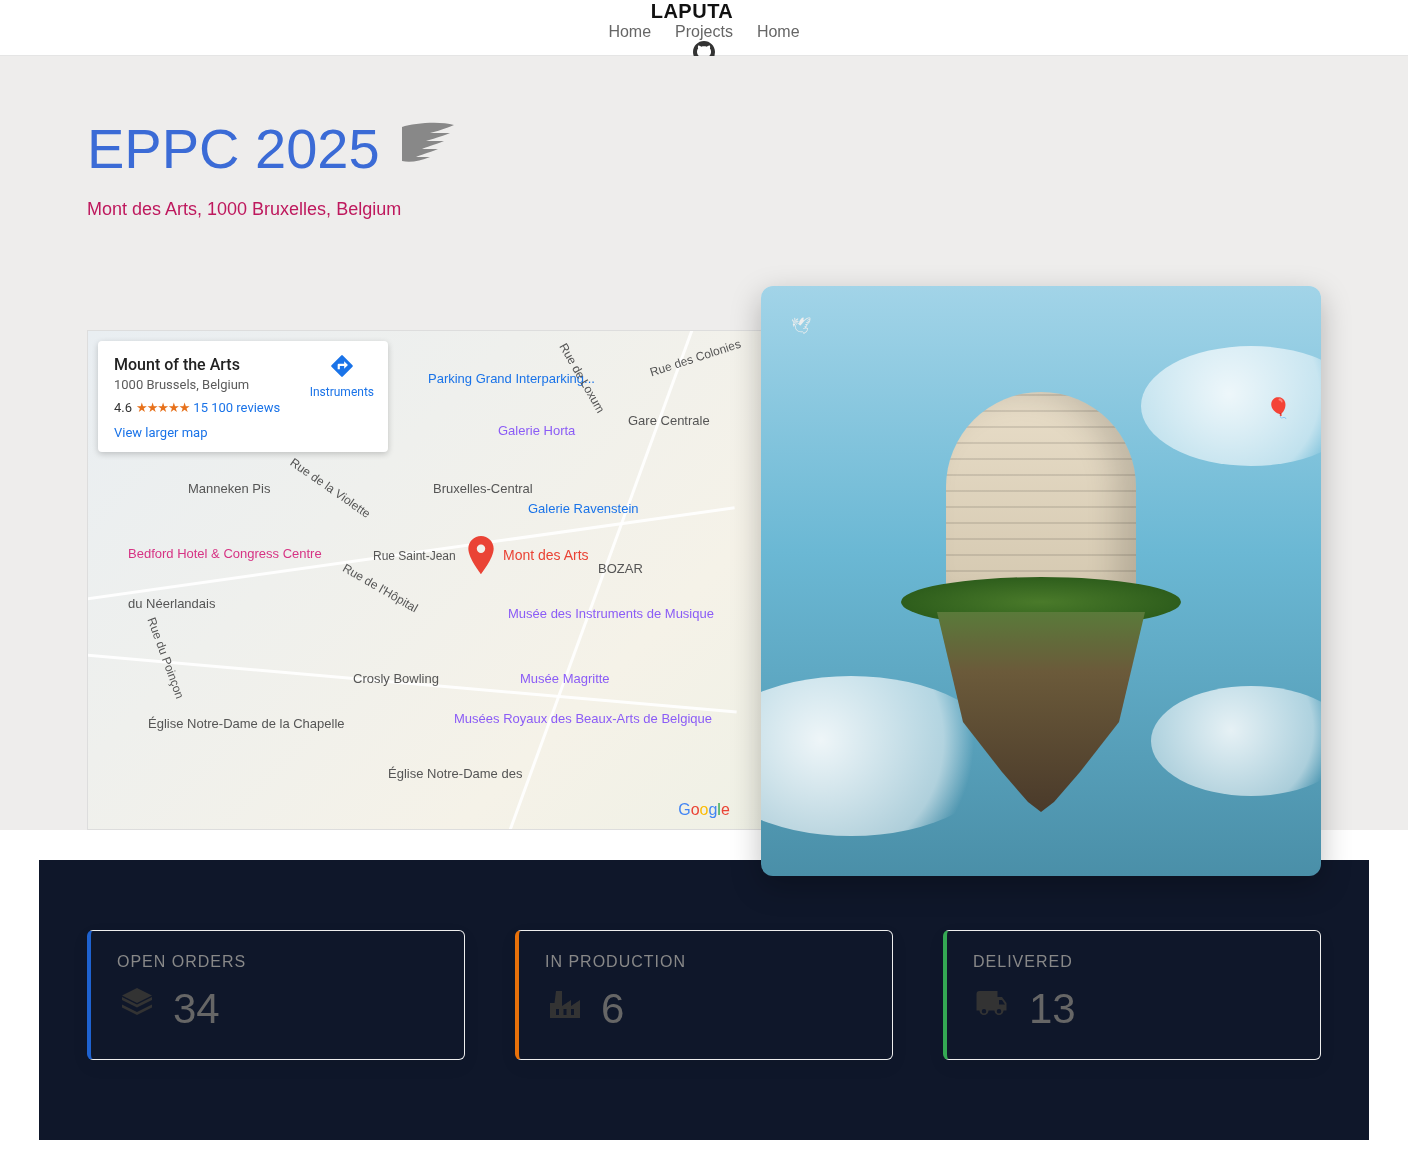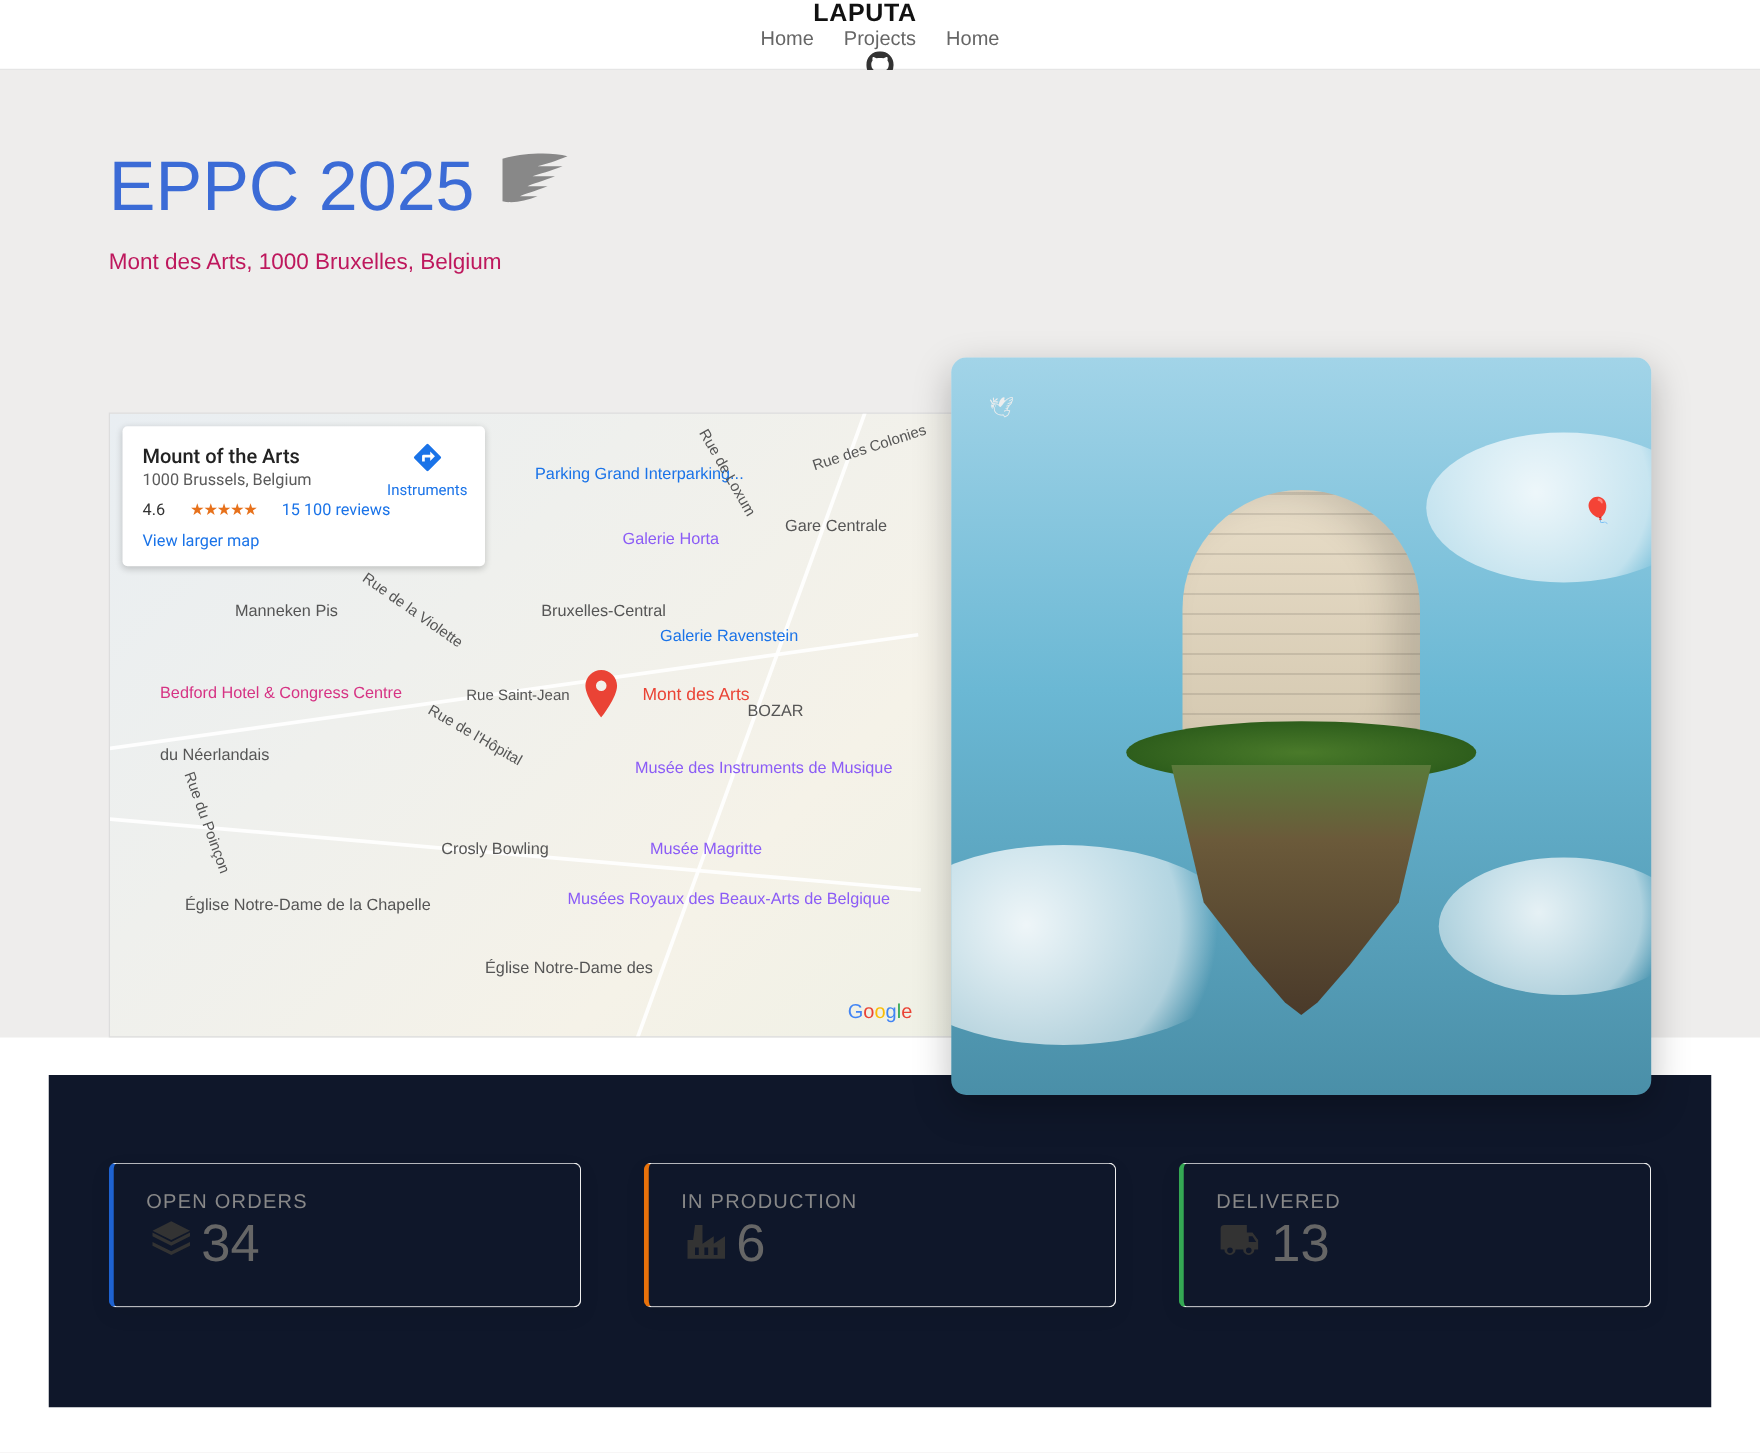--- a/index.html
+++ b/index.html
@@ -13,28 +13,28 @@
 .hero-wrap { background: #eeedec; position: relative; padding-bottom: 0; }
 .hero-inner { max-width: 1330px; margin: 0 auto; padding: 60px 48px 0 48px; position: relative; }
 h1 { font-size: 56px; font-weight: 400; color: #3b6bd6; display: flex; align-items: center; gap: 20px; }
 .wing-icon { font-size: 48px; color: #777; }
 .subtitle { margin-top: 18px; font-size: 18px; color: #be185d; }
 .maprow { display: flex; gap: 0; margin-top: 110px; position: relative; }
 .map { flex: 1 1 55%; position: relative; height: 500px; background: linear-gradient(135deg,#e9eef2 0%,#f5f2e8 50%,#e5eee1 100%); overflow: hidden; border: 1px solid #ddd; }
 .map-card { position: absolute; top: 10px; left: 10px; width: 290px; background: #fff; border-radius: 4px; box-shadow: 0 2px 6px rgba(0,0,0,0.2); padding: 14px 16px 12px 16px; font-family: Roboto, Arial, sans-serif; }
 .map-card .placename { font-weight: 500; font-size: 16px; color: #222; }
 .map-card .placeaddr { font-size: 13px; color: #5b5b5b; margin-top: 3px; }
-.map-card .ratingrow { display: flex; align-items: center; gap: 20px; margin-top: 8px; font-size: 13px; }
+.map-card .ratingrow { display: flex; align-items: center; gap: 4px; margin-top: 8px; font-size: 13px; }
 .map-card .ratingrow .stars { color: #e7711b; letter-spacing: -1px; }
 .map-card .ratingrow .revcount { color: #1a73e8; }
 .map-card .viewlarger { display: block; margin-top: 10px; font-size: 13px; color: #1a73e8; text-decoration: none; }
 .map-card .dirwrap { position: absolute; top: 12px; right: 14px; text-align: center; }
 .map-card .dirwrap svg { width: 26px; height: 26px; fill: #1a73e8; }
 .map-card .dirwrap .dirlabel { font-size: 12px; color: #1a73e8; margin-top: 2px; }
-.map-pin { position: absolute; top: 205px; left: 380px; display:flex; align-items:center; gap:20px; }
+.map-pin { position: absolute; top: 205px; left: 380px; display:flex; align-items:center; gap:9px; }
 .map-pin svg { width: 26px; height: 38px; fill: #ea4335; }
 .map-pin .pinlabel { color:#ea4335; font-size:14px; font-weight:500; }
 .map .road { position:absolute; background:#fff; opacity:0.9; }
 .map .r1 { width:3px; height:700px; left:40%; top:-50px; transform: rotate(20deg); }
 .map .r2 { width:3px; height:700px; left:65%; top:-50px; transform: rotate(-15deg); }
 .map .r3 { width:700px; height:3px; left:-50px; top:45%; transform: rotate(-8deg); }
 .map .r4 { width:700px; height:3px; left:-50px; top:70%; transform: rotate(5deg); }
 .map .park { position:absolute; background:#c5e8c5; }
 .map .p1 { width:240px; height:220px; right:-40px; top:-30px; transform: rotate(-10deg); }
 .map .p2 { width:180px; height:160px; right:-20px; bottom:120px; transform: rotate(8deg); }
@@ -58,21 +58,21 @@
 .hero-img .building::before { content:""; position:absolute; top:0; left:0; right:0; bottom:0; background: repeating-linear-gradient(0deg, transparent 0, transparent 14px, rgba(0,0,0,.1) 14px, rgba(0,0,0,.1) 16px); border-radius: inherit; }
 .hero-img .balloon { position:absolute; right:30px; top:110px; font-size:20px; color:#ddd; }
 .hero-img .bird { position:absolute; left:30px; top:30px; font-size:16px; color:#eee; }
 .cards-section { background:#0f172a; padding: 70px 48px 80px 48px; max-width:1330px; margin: 0 auto; margin-top: 30px; }
 .cards { display:flex; gap:50px; }
 .card { flex:1; border:1px solid #eee; border-radius:6px; box-shadow: 0 6px 18px rgba(0,0,0,0.06); padding:22px 26px 26px 26px; position:relative; border-left:4px solid; }
 .card.blue { border-left-color:#1e62d0; }
 .card.orange { border-left-color:#e8710a; }
 .card.green { border-left-color:#34a853; }
 .card .label { font-size:16px; letter-spacing:1px; color:#888; text-transform:uppercase; }
-.card .valrow { display:flex; align-items:flex-end; gap:4px; }
+.card .valrow { display:flex; align-items:flex-start; gap:16px; margin-top:14px; }
 .card .valrow .icon { font-size:36px; color:#333; }
 .card .valrow .icon svg { width:40px; height:36px; fill:#333; }
 .card .valrow .val { font-size:42px; font-weight:300; color:#666; }
 .below-hero-white { height: 0px; background:#fff; }
 </style>
 </head>
 <body>
 
 <header>
   <div class="brand">LAPUTA</div>

